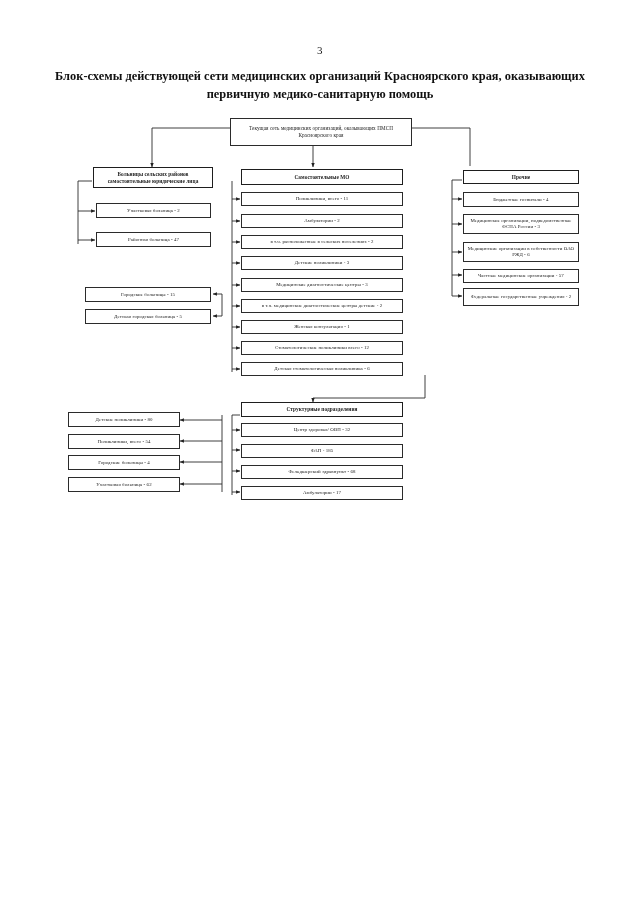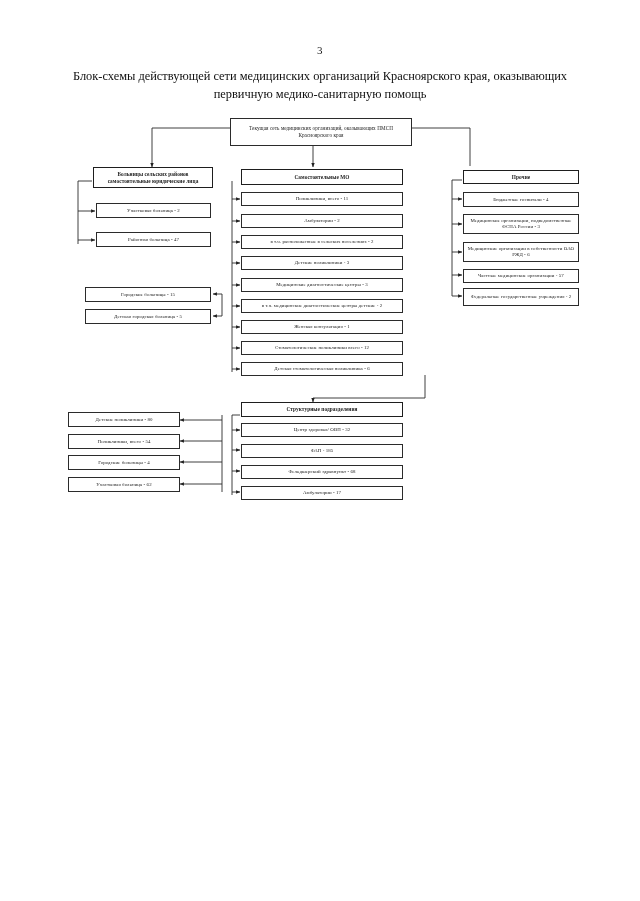--- a/index.html
+++ b/index.html
@@ -33,21 +33,21 @@
     color: #1a1a1a;
   }
 
   .doc-title {
     position: absolute;
     top: 68px;
     left: 46px;
     width: 548px;
     text-align: center;
     font-size: 12.4px;
-    font-weight: 400;
+    font-weight: 700;
     line-height: 1.42;
     color: #101010;
   }
 
   
   .diagram {
     position: absolute;
     top: 0;
     left: 0;
     width: 640px;

